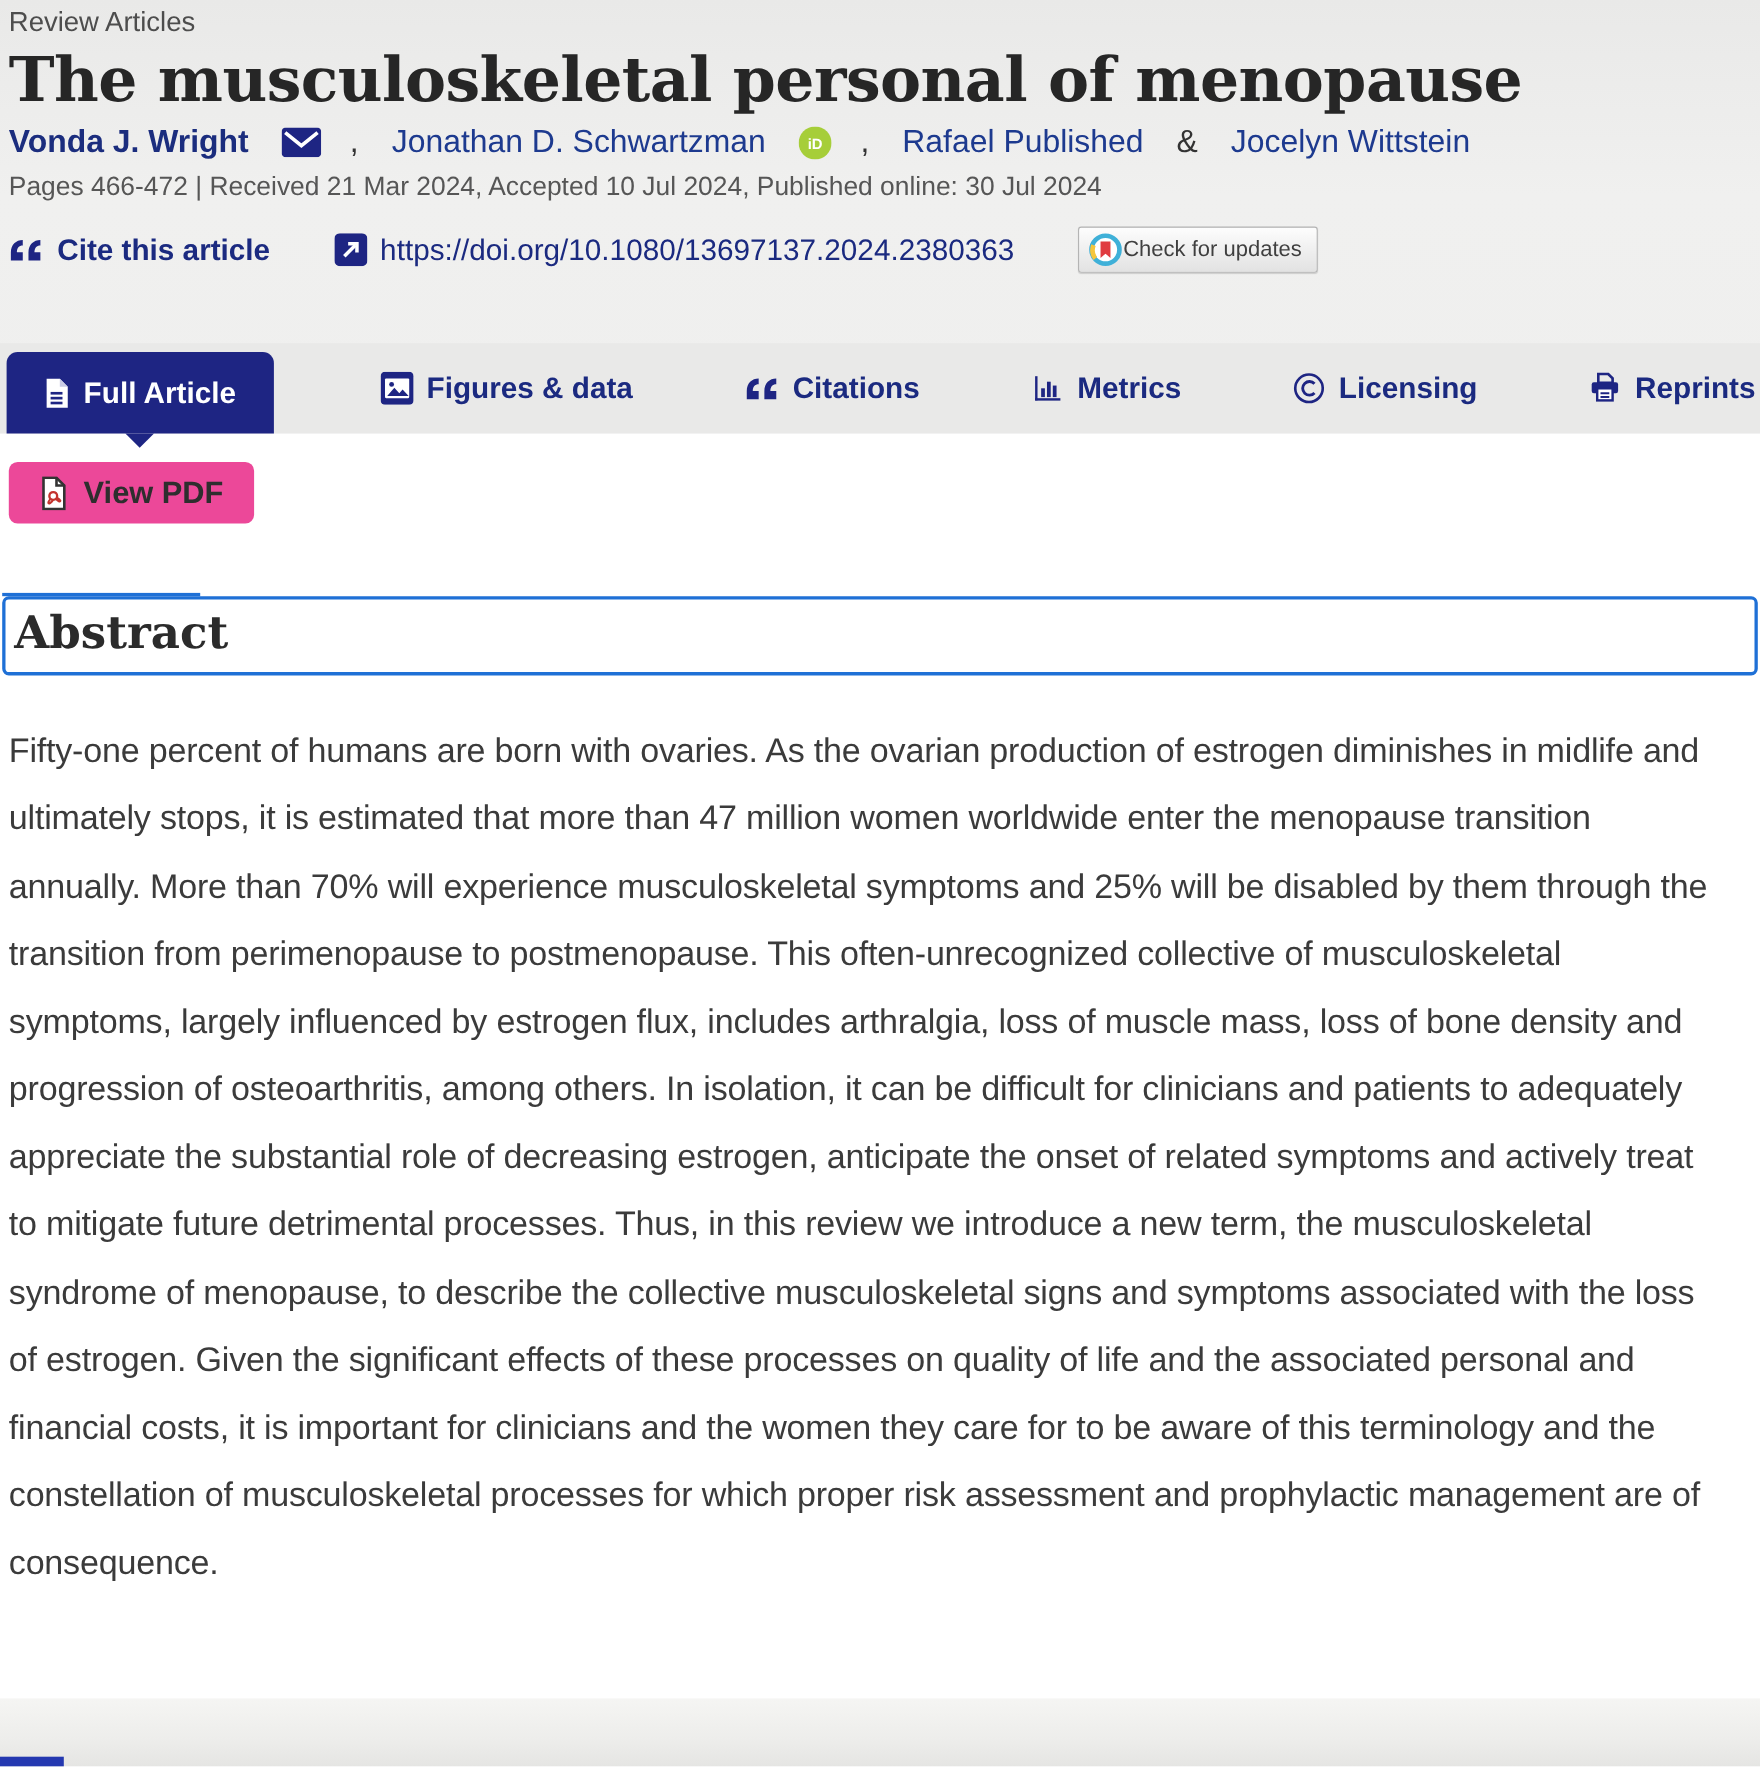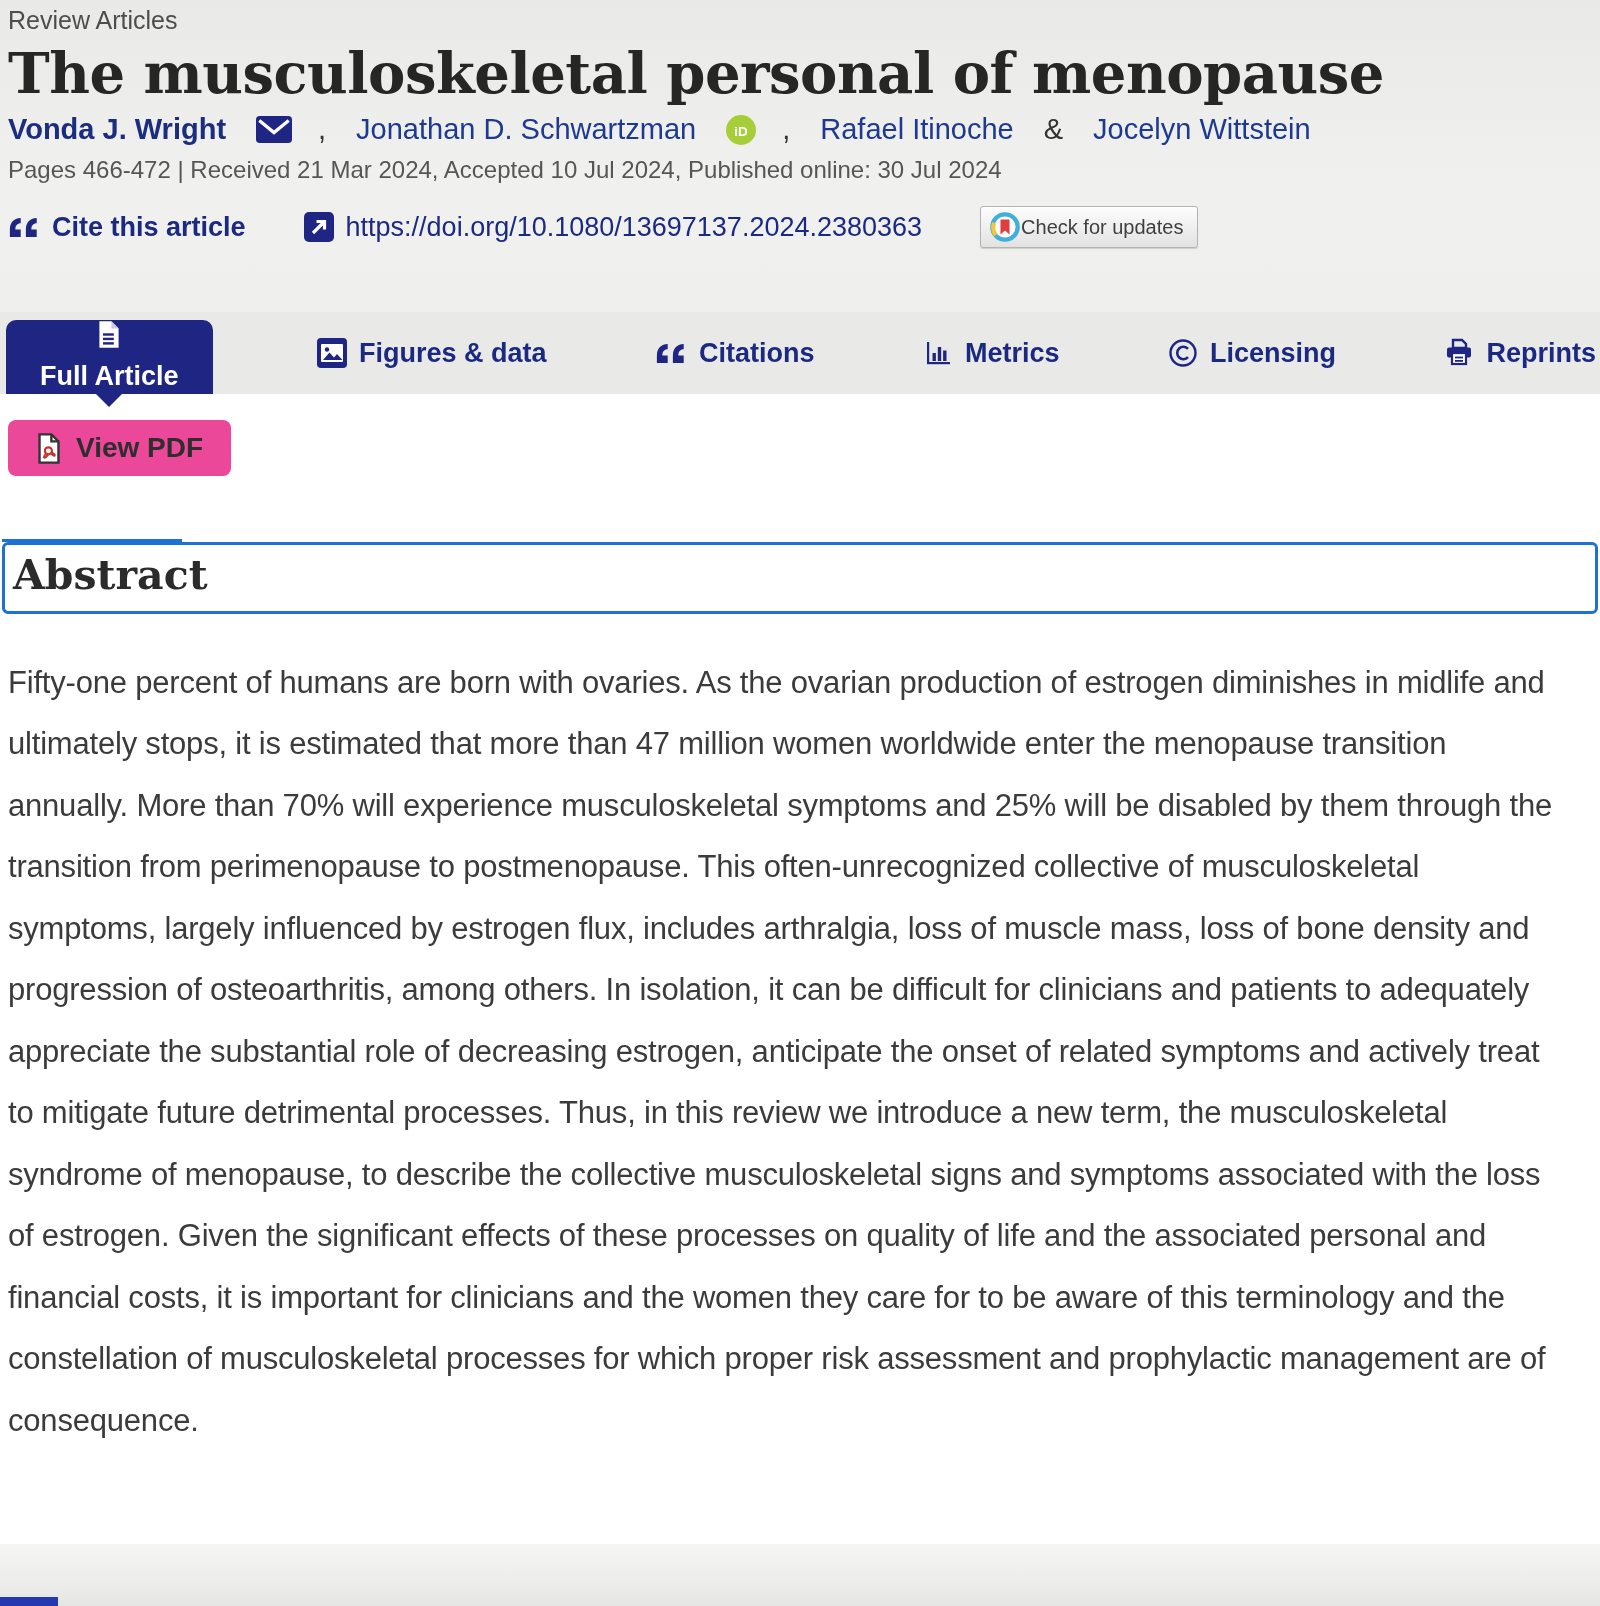--- a/index.html
+++ b/index.html
@@ -47,21 +47,21 @@
     display:flex; align-items:flex-end; justify-content:space-between;
     height:82px; background:#e9e9e8; padding:0 0 0 6px; position:relative;
   }
   .tab{
     display:flex; align-items:center; gap:12px;
     height:82px; font-size:27px; font-weight:bold; color:#1b2a80;
     cursor:pointer; white-space:nowrap; padding:0 4px;
   }
   .tab.active{
     background:#1e2583; color:#ffffff; height:74px;
-    border-radius:10px 10px 0 0; padding:0 34px; position:relative;flex-direction:column;
+    border-radius:10px 10px 0 0; padding:0 34px; position:relative;
   }
   .tab.active::after{
     content:""; position:absolute; top:100%; left:50%; transform:translateX(-50%);
     border:13px solid transparent; border-top:13px solid #1e2583; border-bottom:0;
   }
   .tab svg{ flex:0 0 auto; }
   
   .content{ position:relative; z-index:1; padding:0 8px; }
   .view-pdf{
     margin-top:26px; display:inline-flex; align-items:center; gap:14px;
@@ -115,21 +115,21 @@
       </span>
       <span class="author-sep">,</span>
       <a class="author-link">Jonathan D. Schwartzman</a>
       <span class="icon-gap">
         <svg width="30" height="30" viewBox="0 0 30 30">
             <circle cx="15" cy="15" r="15" fill="#a6ce39"></circle>
             <text x="15" y="20.5" text-anchor="middle" font-family="Liberation Sans, sans-serif" font-size="13.5" font-weight="bold" fill="#ffffff">iD</text>
           </svg>
       </span>
       <span class="author-sep">,</span>
-      <a class="author-link">Rafael Itinoche</a>
+      <a class="author-link">Rafael Published</a>
       <span class="amp">&amp;</span>
       <a class="author-link">Jocelyn Wittstein</a>
     </div>
 
     <div class="meta">Pages 466-472 | Received 21 Mar 2024, Accepted 10 Jul 2024, Published online: 30 Jul 2024</div>
 
     <div class="cite-row">
       <a class="cite-link">
         <span style="display:inline-flex">
           <svg width="32" height="23" viewBox="0 0 34 24">

